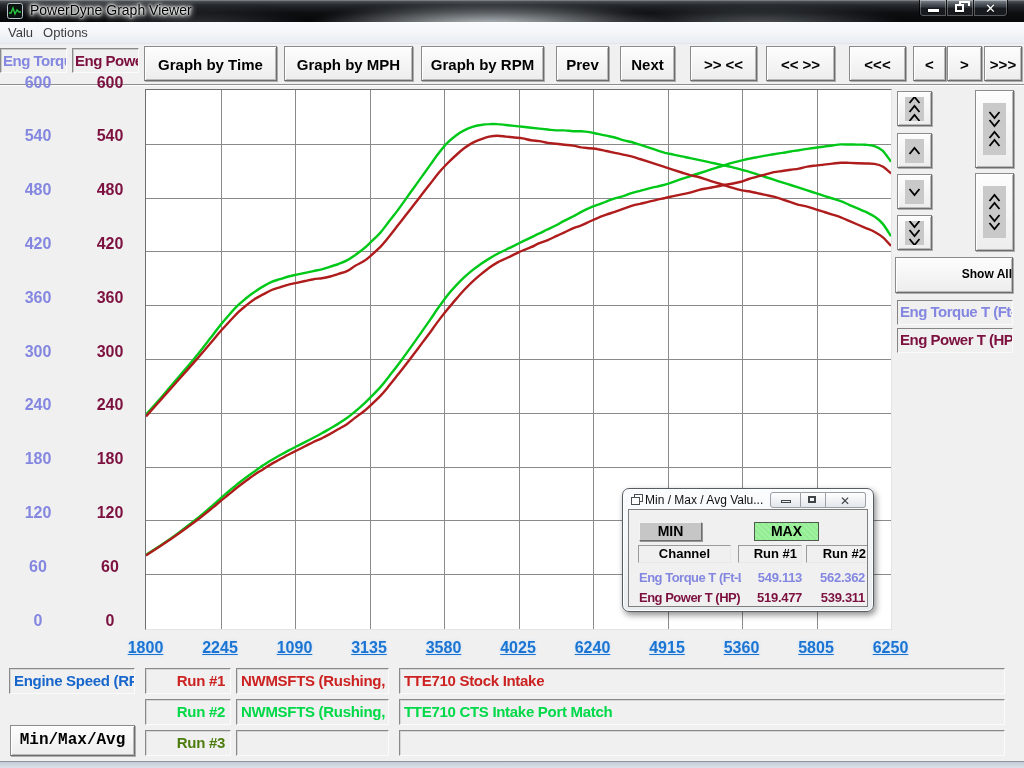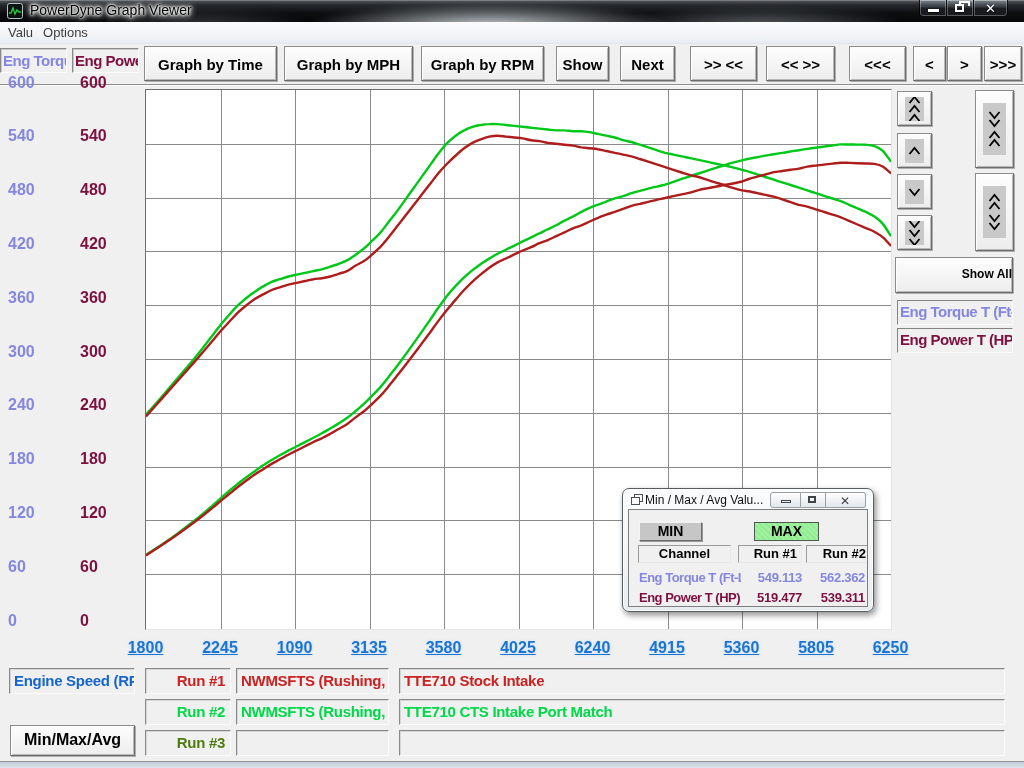--- a/index.html
+++ b/index.html
@@ -47,21 +47,21 @@
 
   
   .axis-tab { position:absolute; top:48px; height:25px; width:67px; background:#f0f0f0;
     border:1px solid #8a8a8a; border-bottom-color:#fbfbfb; border-right-color:#fbfbfb;
     box-shadow:inset 1px 1px 0 #c9c9c9; font-size:15px; font-weight:bold; line-height:23px; letter-spacing:-0.5px;
     white-space:nowrap; overflow:hidden; padding-left:2px; }
   #tab-torque { left:0; color:#8487e0; }
   #tab-power { left:72px; color:#7c1140; }
 
   
-  .ylab { position:absolute; font-size:16px; font-weight:bold; text-align:left; width:60px; white-space:nowrap; }
+  .ylab { position:absolute; font-size:16px; font-weight:bold; text-align:center; width:60px; white-space:nowrap; }
   .ylab.tq { color:#8487e0; }
   .ylab.pw { color:#7c1140; }
   .xlab { position:absolute; top:639px; font-size:16px; font-weight:bold; color:#1b74d2; text-align:center; width:70px;
     text-shadow:0 0 3px rgba(190,220,250,.9);text-decoration:underline; }
 
   
   #plot { position:absolute; left:145px; top:89px; width:747px; height:541px; background:#ffffff;
     border:1px solid #6e6e6e; border-right-color:#e4e4e4; border-bottom-color:#e4e4e4; }
   #plot svg { position:absolute; left:0; top:0; }
   .chev-block { position:absolute; background:#c9c9c9; }
@@ -70,21 +70,21 @@
     border:1px solid #848484; border-bottom-color:#fafafa; border-right-color:#fafafa;
     font-size:15px; font-weight:bold; line-height:22px; white-space:nowrap; overflow:hidden; padding-left:2px; }
   #chan-torque { top:300px; color:#8487e0; }
   #chan-power { top:328px; color:#7c1140; }
 
   
   .sunken { position:absolute; background:#f0f0f0; border:1px solid #898989;
     border-bottom-color:#fbfbfb; border-right-color:#fbfbfb; box-shadow:inset 1px 1px 0 #d6d6d6;
     font-size:15px; font-weight:bold; white-space:nowrap; overflow:hidden; letter-spacing:-0.3px; }
   .leg-row { height:26px; line-height:23px; }
-  .minmax-btn { left:10px; top:725px; width:125px; height:31px; font-size:16px; line-height:28px; }
+  .minmax-btn { left:10px; top:725px; width:125px; height:31px; font-size:16px; line-height:28px;font-family:Liberation Mono, monospace; }
 
   
   .bottom-strip { position:absolute; left:0; top:761px; width:1024px; height:7px;
     background:linear-gradient(180deg,#c6cdd8,#dbe1ea); border-top:1px solid #8d959f; }
 
   
   #minmax-win { position:absolute; left:622px; top:488px; width:252px; height:124px;
     background:linear-gradient(180deg,#fbfcfd,#e9ecef);
     border:1px solid #565d63; border-radius:7px;
     box-shadow:2px 3px 6px rgba(0,0,0,.45), inset 0 0 0 1px rgba(255,255,255,.9); }
@@ -141,21 +141,21 @@
 <div class="menubar">
   <span class="menu-item">Valu</span>
   <span class="menu-item">Options</span>
 </div>
 
 <div class="sep-line"></div>
 
 <div class="btn toolbar-btn" style="left:144px;width:133px;">Graph by Time</div>
 <div class="btn toolbar-btn" style="left:284px;width:129px;">Graph by MPH</div>
 <div class="btn toolbar-btn" style="left:421px;width:123px;">Graph by RPM</div>
-<div class="btn toolbar-btn" style="left:556px;width:53px;">Show</div>
+<div class="btn toolbar-btn" style="left:556px;width:53px;">Prev</div>
 <div class="btn toolbar-btn" style="left:620px;width:55px;">Next</div>
 <div class="btn toolbar-btn" style="left:690px;width:67px;">&gt;&gt; &lt;&lt;</div>
 <div class="btn toolbar-btn" style="left:766px;width:69px;">&lt;&lt; &gt;&gt;</div>
 <div class="btn toolbar-btn" style="left:849px;width:57px;">&lt;&lt;&lt;</div>
 <div class="btn toolbar-btn" style="left:913px;width:33px;">&lt;</div>
 <div class="btn toolbar-btn" style="left:947px;width:35px;">&gt;</div>
 <div class="btn toolbar-btn" style="left:984px;width:38px;">&gt;&gt;&gt;</div>
 
 <div class="axis-tab" id="tab-torque">Eng Torque</div>
 <div class="axis-tab" id="tab-power">Eng Power</div>

